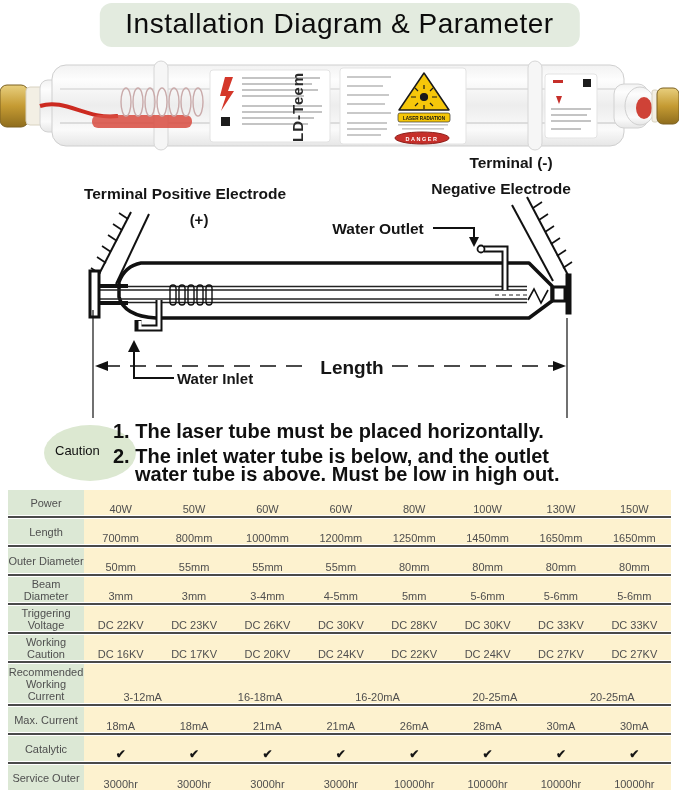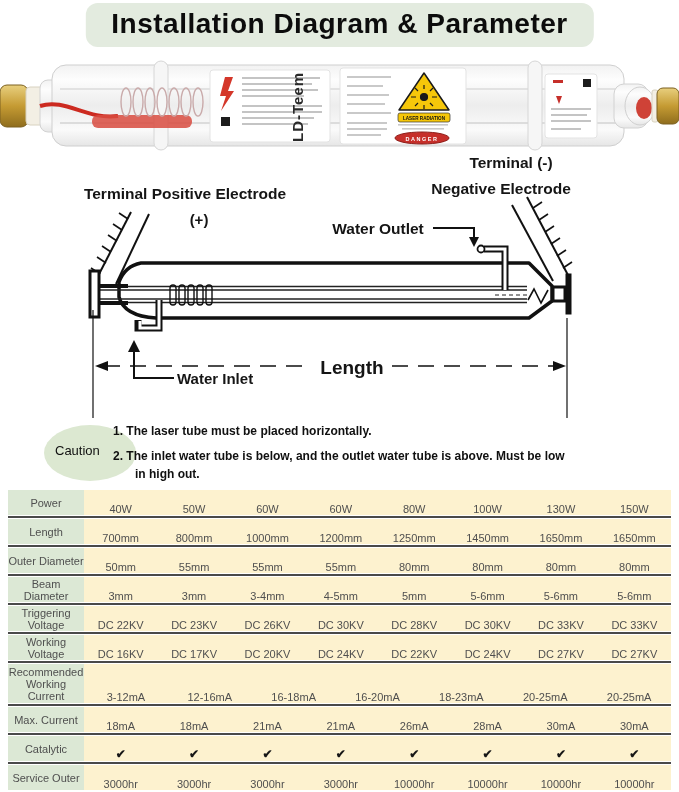--- a/index.html
+++ b/index.html
@@ -2,35 +2,35 @@
 <html><head>
 <meta charset="utf-8">
 <style>
   html,body{margin:0;padding:0;background:#fff;}
   .page{position:relative;width:679px;height:792px;background:#fff;overflow:hidden;
         font-family:"Liberation Sans",sans-serif;color:#111;}
 
   
   .title-banner{position:absolute;top:3px;left:50%;transform:translateX(-50%);
     background:#e3ebdf;border-radius:12px;padding:5px 26px 7px;white-space:nowrap;}
-  .title-banner span{font-size:28px;font-weight:bold;letter-spacing:.5px;color:#0c0c0c;}
+  .title-banner span{font-size:28px;font-weight:normal;letter-spacing:.5px;color:#0c0c0c;}
 
   
   .photo-svg{position:absolute;top:60px;left:0;}
   .diagram-svg{position:absolute;top:150px;left:0;}
   .d-label{font-family:"Liberation Sans",sans-serif;font-weight:bold;fill:#151515;}
   .d-15{font-size:15.5px;} .d-19{font-size:19px;} .d-14{font-size:15px;}
 
   
   .caution-wrap{position:absolute;top:418px;left:0;width:679px;height:72px;}
   .caution-ellipse{position:absolute;left:44px;top:7px;width:92px;height:56px;
     border-radius:50%;background:#dce8d1;}
   .caution-text{position:absolute;left:55px;top:25px;font-size:13px;font-weight:normal;color:#101010;}
   .caution-items{position:absolute;left:113px;top:4px;width:452px;}
-  .caution-item{font-size:12px;font-weight:bold;color:#101010;line-height:18.5px;
+  .caution-item{font-size:20px;font-weight:bold;color:#101010;line-height:18.5px;
     padding-left:22px;text-indent:-22px;margin-bottom:6px;}
 
   
   .param-table{position:absolute;top:490px;left:8px;width:663px;}
   .t-row{display:flex;align-items:stretch;height:25px;}
   .t-row.tall{height:39px;border-radius:13px;}
   .t-label{width:76px;background:#dce8d5;color:#4f4f4f;font-size:11px;
     display:flex;align-items:center;justify-content:center;text-align:center;line-height:12px;}
   .t-vals{flex:1;background:#fdf2cf;display:flex;align-items:flex-end;}
   .t-cell{flex:1;display:flex;align-items:center;justify-content:center;
@@ -325,41 +325,39 @@
           <div class="t-cell">DC 26KV</div>
           <div class="t-cell">DC 30KV</div>
           <div class="t-cell">DC 28KV</div>
           <div class="t-cell">DC 30KV</div>
           <div class="t-cell">DC 33KV</div>
           <div class="t-cell">DC 33KV</div>
         </div>
       </div>
       <div class="sep"></div>
       <div class="t-row">
-        <div class="t-label">Working Voltage</div>
+        <div class="t-label">Working Caution</div>
         <div class="t-vals">
           <div class="t-cell">DC 16KV</div>
           <div class="t-cell">DC 17KV</div>
           <div class="t-cell">DC 20KV</div>
           <div class="t-cell">DC 24KV</div>
           <div class="t-cell">DC 22KV</div>
           <div class="t-cell">DC 24KV</div>
           <div class="t-cell">DC 27KV</div>
           <div class="t-cell">DC 27KV</div>
         </div>
       </div>
       <div class="sep"></div>
       <div class="t-row tall">
         <div class="t-label">Recommended Working Current</div>
         <div class="t-vals">
           <div class="t-cell">3-12mA</div>
-          <div class="t-cell">12-16mA</div>
           <div class="t-cell">16-18mA</div>
           <div class="t-cell">16-20mA</div>
-          <div class="t-cell">18-23mA</div>
           <div class="t-cell">20-25mA</div>
           <div class="t-cell">20-25mA</div>
         </div>
       </div>
       <div class="sep"></div>
       <div class="t-row">
         <div class="t-label">Max. Current</div>
         <div class="t-vals">
           <div class="t-cell">18mA</div>
           <div class="t-cell">18mA</div>

